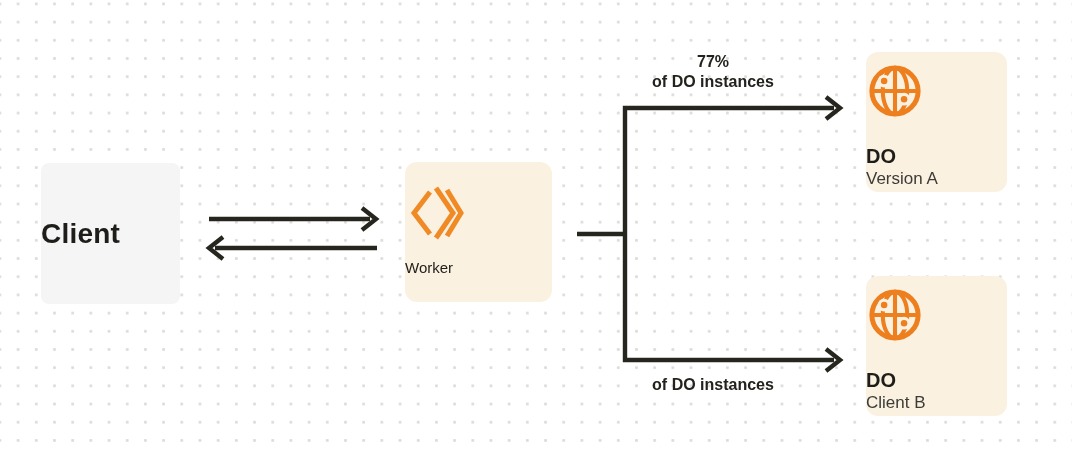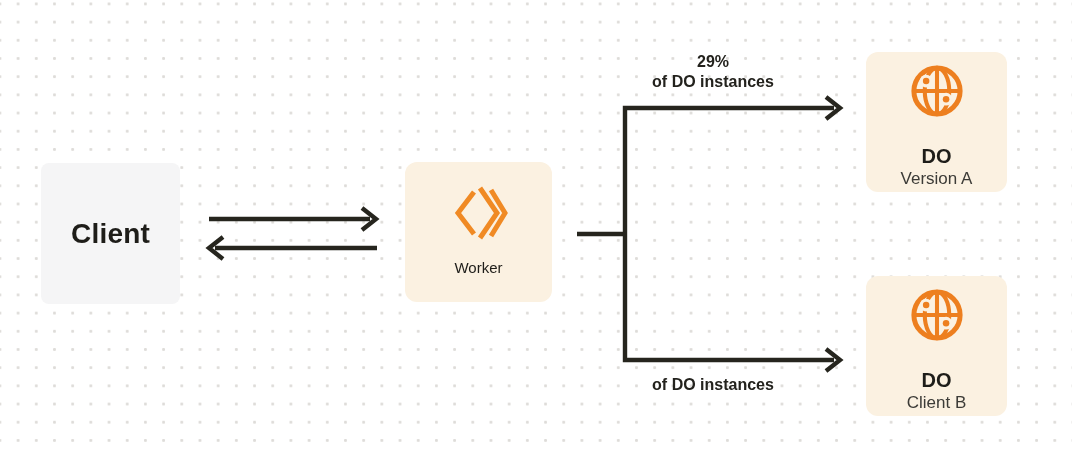--- a/index.html
+++ b/index.html
@@ -16,21 +16,20 @@
     color: #1e1d19;
   }
   .wires { position: absolute; left: 0; top: 0; width: 1072px; height: 452px; }
   .wires path, .wires line { stroke: #26251e; stroke-width: 4.4; fill: none; }
   .wires .head { stroke-linejoin: miter; }
 
   .node {
     position: absolute;
     display: flex;
     flex-direction: column;
-    align-items: center;
     box-sizing: border-box;
   }
   .node-client {
     left: 41px; top: 163px; width: 139px; height: 141px;
     background: #f5f5f6; border-radius: 8px;
     justify-content: center;
   }
   .node-client .label { font-size: 28px; font-weight: 700; letter-spacing: .2px; }
 
   .node-worker {
@@ -133,20 +132,20 @@
         <circle cx="20" cy="21" r="3.6" fill="#ed7f1f"></circle>
         <circle cx="42" cy="41" r="7" fill="#fbf1e1"></circle>
         <circle cx="42" cy="41" r="3.6" fill="#ed7f1f"></circle>
       </svg>
     </span>
     <div class="title">DO</div>
     <div class="subtitle">Client B</div>
   </div>
 
   <div class="edge-label edge-label-top">
-    <div>29%</div>
+    <div>77%</div>
     <div>of DO instances</div>
   </div>
   <div class="edge-label edge-label-bottom">
     <div>of DO instances</div>
   </div>
 
 </div>
 
 </body></html>

